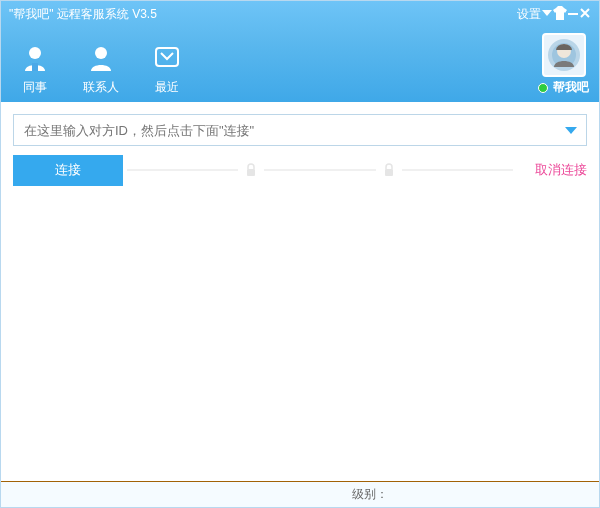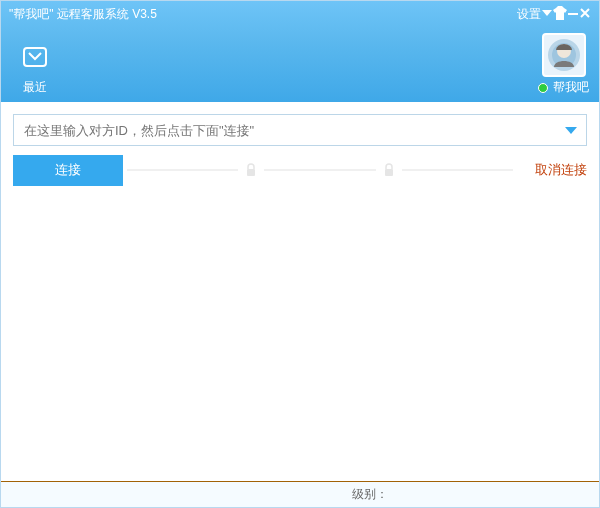--- a/index.html
+++ b/index.html
@@ -11,32 +11,32 @@
   .win-controls { display: flex; align-items: center; }
   .win-controls span, .win-controls svg { cursor: pointer; color: #fff; }
   .navbar { display: flex; align-items: flex-end; padding: 6px 10px 6px 10px; }
   .nav { display: flex; gap: 18px; }
   .nav-item { display: flex; flex-direction: column; align-items: center; width: 48px; cursor: pointer; }
   .nav-item .icon { width: 34px; height: 34px; display: flex; align-items: center; justify-content: center; }
   .nav-item .label { font-size: 12px; margin-top: 3px; color: #fff; }
   .spacer { flex: 1; }
   .avatar-block { display: flex; flex-direction: column; align-items: center; gap: 2px; }
   .avatar-frame { width: 44px; height: 44px; border: 2px solid #fff; border-radius: 4px; background: #e9f3fb; display: flex; align-items: center; justify-content: center; overflow: hidden; }
-  .avatar-name-row { display: flex; align-items: center; gap: 5px; font-size: 12px; color: #fff; }
+  .avatar-name-row { display: flex; align-items: center; gap: 5px; font-size: 12px; color: #fff; font-weight: bold; }
   .status-dot { width: 10px; height: 10px; border-radius: 50%; background: #2ecc40; border: 1px solid #fff; }
   .body { flex: 1; display: flex; flex-direction: column; background: #fff; }
   .input-row { padding: 12px 12px 10px 12px; }
   .input-wrap { position: relative; border: 1px solid #bcd6e8; height: 32px; display: flex; align-items: center; background: #fff; }
   .input-wrap input { flex: 1; border: none; outline: none; padding: 0 36px 0 10px; font-size: 13px; color: #333; height: 100%; background: transparent; }
   .input-wrap .drop { position: absolute; right: 0; top: 0; width: 30px; height: 100%; display: flex; align-items: center; justify-content: center; cursor: pointer; }
   .action-row { display: flex; align-items: center; padding: 0 12px; height: 28px; }
   .btn-connect { background: #35a9ee; color: #fff; font-size: 13px; border: none; height: 31px; width: 110px; cursor: pointer; }
   .progress-line { flex: 1; height: 2px; background: #f0f0f0; margin: 0 4px; position: relative; }
   .lock { width: 18px; height: 18px; display: flex; align-items: center; justify-content: center; }
-  .btn-cancel { color: #c2410c; font-size: 13px; background: transparent; border: none; width: 70px; text-align: right; cursor: default; }
+  .btn-cancel { color: #ec4899; font-size: 13px; background: transparent; border: none; width: 70px; text-align: right; cursor: default; }
   .content-area { flex: 1; }
   .footer { height: 26px; border-top: 1px solid #a16207; background: #f5fbff; display: flex; align-items: center; padding: 0 10px; font-size: 12px; color: #666; }
   .footer .level-label { margin-left: auto; margin-right: auto; transform: translateX(70px); }
   .footer .upgrade { margin-left: auto; color: #ff2a2a; text-decoration: underline; cursor: pointer; }
 </style>
 </head>
 <body>
 
 <div class="window">
   <div class="header">
@@ -61,20 +61,39 @@
         </span>
         <span>
           <svg width="12" height="12" viewBox="0 0 12 12">
               <path d="M2 2 L10 10 M10 2 L2 10" stroke="#fff" stroke-width="2"></path>
             </svg>
         </span>
       </div>
     </div>
     <div class="navbar">
       <div class="nav">
+        <div class="nav-item">
+          <span class="icon">
+            <svg width="32" height="32" viewBox="0 0 32 32">
+                <circle cx="16" cy="10" r="6" fill="#fff"></circle>
+                <path d="M6 28 C6 20 26 20 26 28 Z" fill="#fff"></path>
+                <rect x="13" y="20" width="6" height="8" fill="#4aa8e8"></rect>
+              </svg>
+          </span>
+          <span class="label">同事</span>
+        </div>
+        <div class="nav-item">
+          <span class="icon">
+            <svg width="32" height="32" viewBox="0 0 32 32">
+                <circle cx="16" cy="10" r="6" fill="#fff"></circle>
+                <path d="M6 28 C6 20 26 20 26 28 Z" fill="#fff"></path>
+              </svg>
+          </span>
+          <span class="label">联系人</span>
+        </div>
         <div class="nav-item">
           <span class="icon">
             <svg width="32" height="32" viewBox="0 0 32 32">
                 <rect x="5" y="5" width="22" height="18" rx="3" fill="none" stroke="#fff" stroke-width="2"></rect>
                 <path d="M10 10 L16 16 L22 10" fill="none" stroke="#fff" stroke-width="2"></path>
               </svg>
           </span>
           <span class="label">最近</span>
         </div>
       </div>

